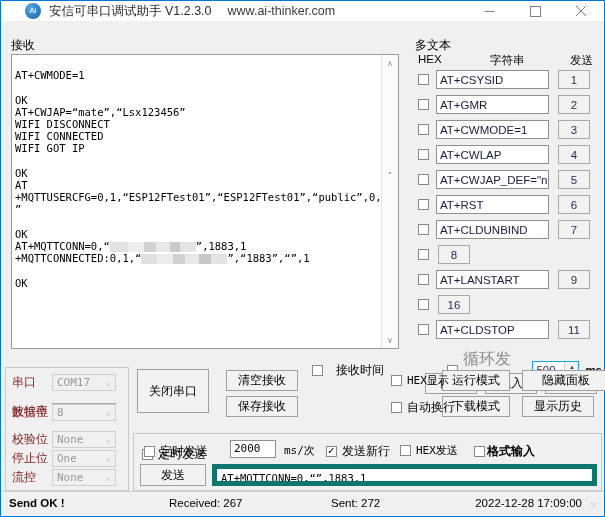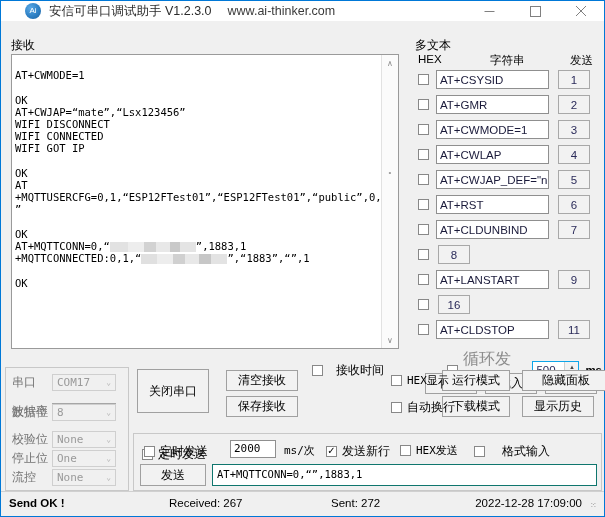--- a/index.html
+++ b/index.html
@@ -97,21 +97,21 @@
   .mtms{margin-left:6px;font-size:11.5px;font-weight:bold;}
   .mtbtnrow{position:absolute;left:16px;top:336px;display:flex;}
   .btn3{
     width:52px;height:21px;box-sizing:border-box;border:1px solid #a0a0a0;background:#f2f2f2;
     display:flex;align-items:center;justify-content:center;font-size:12px;
   }
   .btn3+.btn3{margin-left:8px;}
   
   #serialGroup{left:4px;top:366px;width:124px;height:124px;}
   .srow{position:absolute;left:6px;height:17px;display:flex;align-items:center;}
-  .slabel{width:40px;font-size:12px;color:#737373;}
+  .slabel{width:40px;font-size:12px;color:#7f1d1d;}
   .scombo{
     width:64px;height:17px;box-sizing:border-box;border:1px solid #cfcfcf;background:#f0f0f0;
     display:flex;align-items:center;padding-left:4px;color:#9a9a9a;font-size:11px;
     font-family:"DejaVu Sans Mono","Liberation Mono",monospace;position:relative;
   }
   .scombo.active{background:#fde047;border-color:#a6a6a6;color:#333;font-weight:bold;}
   .scombo .car{position:absolute;right:4px;top:3px;font-size:8px;color:#b4b4b4;}
   .scombo.active .car{color:#555;}
   
   #closeSerial{
@@ -144,29 +144,29 @@
     position:absolute;left:96px;top:6px;width:46px;height:18px;box-sizing:border-box;
     border:1px solid #8f8f8f;background:#fff;font-size:11px;padding-left:3px;line-height:16px;
     font-family:"DejaVu Sans Mono","Liberation Mono",monospace;color:#000;
   }
   #msPer{position:absolute;left:150px;top:9px;font-size:11px;font-family:"DejaVu Sans Mono","Liberation Mono",monospace;}
   #chkNewline{position:absolute;left:192px;top:9px;display:flex;align-items:center;font-size:12px;}
   #chkNewline .lbl{margin-left:5px;}
   #chkHexSend{position:absolute;left:266px;top:9px;display:flex;align-items:center;font-size:12px;}
   #chkHexSend .lbl{margin-left:5px;}
   #chkFmtInput{position:absolute;left:340px;top:9px;display:flex;align-items:center;font-size:12px;}
-  #chkFmtInput .lbl{margin-left:17px;}
+  #chkFmtInput .lbl{margin-left:2px;font-weight:bold;}
   #sendBtn{
     position:absolute;left:6px;top:30px;width:66px;height:22px;box-sizing:border-box;
     border:1px solid #a0a0a0;background:#f2f2f2;display:flex;align-items:center;justify-content:center;
     font-size:12px;
   }
   #sendInput{
     position:absolute;left:78px;top:30px;width:385px;height:22px;box-sizing:border-box;
-    border:1px solid #0f766e;background:#fff;
+    border:5px solid #0f766e;background:#fff;
     font-family:"DejaVu Sans Mono","Liberation Mono",monospace;font-size:10.5px;
     padding:3px 4px;white-space:nowrap;overflow:hidden;color:#000;
   }
   
   #chkTimedSend2{position:absolute;left:141px;top:445px;display:flex;align-items:center;font-size:12px;}
   
   .statusbar{
     position:absolute;left:0;bottom:0;width:603px;height:24px;border-top:1px solid #d0d0d0;
     background:#f0f0f0;
   }

